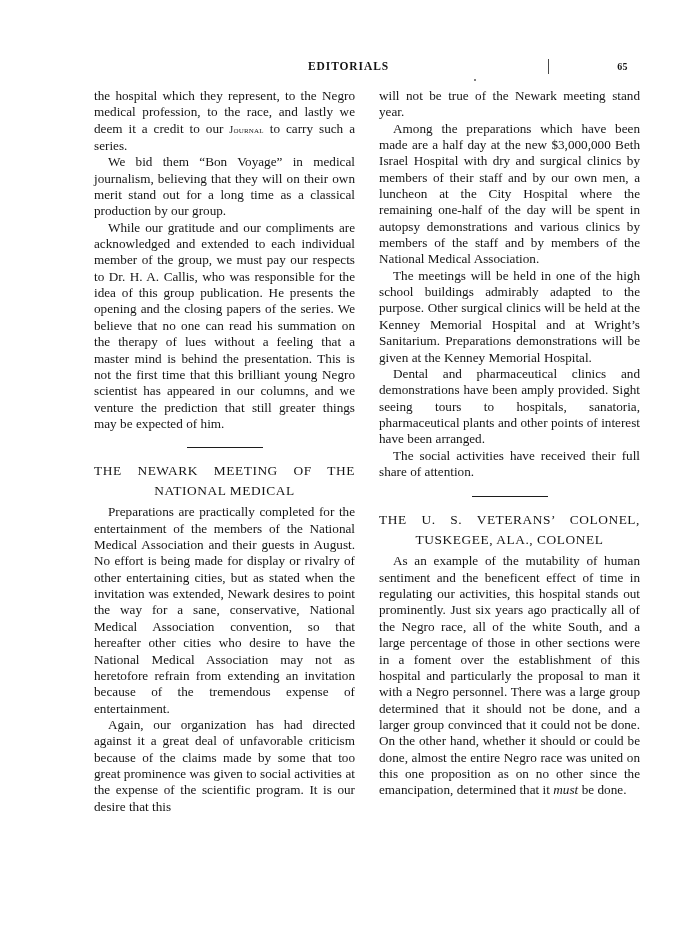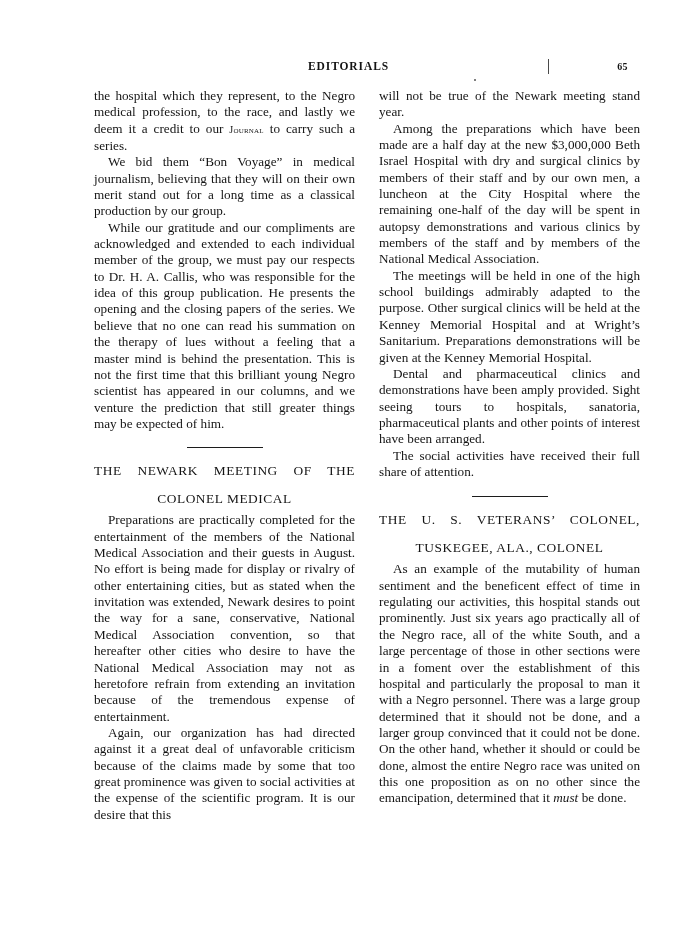--- a/index.html
+++ b/index.html
@@ -116,21 +116,20 @@
     text-align: center;
     font-size: 13.4px;
     letter-spacing: 0.55px;
     line-height: 19.6px;
     margin: 0 0 4px 0;
     font-weight: normal;
   }
   .heading .hl {
     display: block;
     white-space: nowrap;
-    margin-top: 8px;
   }
   .heading .hl.spread {
     text-align: justify;
     text-align-last: justify;
     white-space: normal;
   }
 </style>
 </head>
 <body>
 
@@ -147,21 +146,21 @@
 
     <div class="col">
       <div>
           <p class="para cont">the hospital which they represent, to the Negro medical profession, to the race, and lastly we deem it a credit to our <span class="smallcaps">Journal</span> to carry such a series.</p>
           <p class="para indent">We bid them “Bon Voyage” in medical journalism, believing that they will on their own merit stand out for a long time as a classical production by our group.</p>
           <p class="para indent">While our gratitude and our compliments are acknowledged and extended to each individual member of the group, we must pay our respects to Dr. H. A. Callis, who was responsible for the idea of this group publication.  He presents the opening and the closing papers of the series. We believe that no one can read his summation on the therapy of lues without a feeling that a master mind is behind the presentation.  This is not the first time that this brilliant young Negro scientist has appeared in our columns, and we venture the prediction that still greater things may be expected of him.</p>
         </div>
       <div class="rule"></div>
       <div class="heading">
           <span class="hl spread">THE NEWARK MEETING OF THE</span>
-          <span class="hl">COLONEL MEDICAL</span>
+          <span class="hl">NATIONAL MEDICAL</span>
         </div>
       <div>
           <p class="para indent">Preparations are practically completed for the entertainment of the members of the National Medical Association and their guests in August.  No effort is being made for display or rivalry of other entertaining cities, but as stated when the invitation was extended, Newark desires to point the way for a sane, conservative, National Medical Association convention, so that hereafter other cities who desire to have the National Medical Association may not as heretofore refrain from extending an invitation because of the tremendous expense of entertainment.</p>
           <p class="para indent">Again, our organization has had directed against it a great deal of unfavorable criticism because of the claims made by some that too great prominence was given to social activities at the expense of the scientific program.  It is our desire that this</p>
         </div>
     </div>
 
     <div class="col">
       <div>
           <p class="para cont">will not be true of the Newark meeting stand year.</p>

